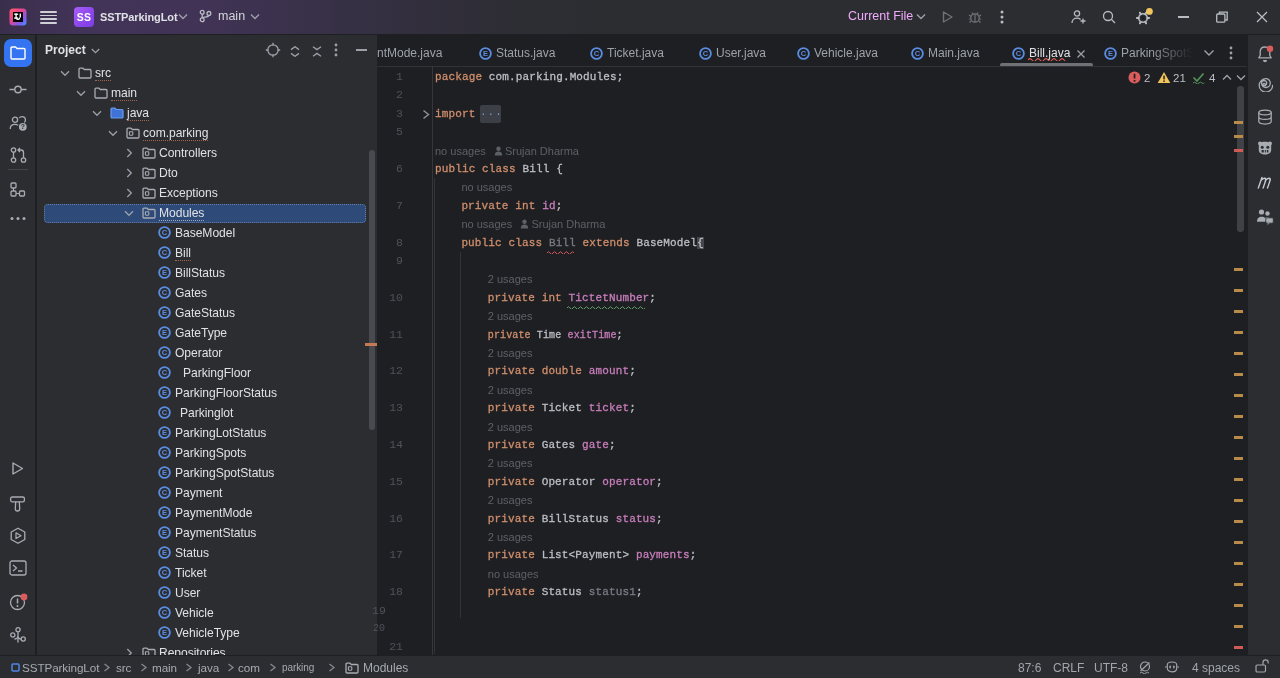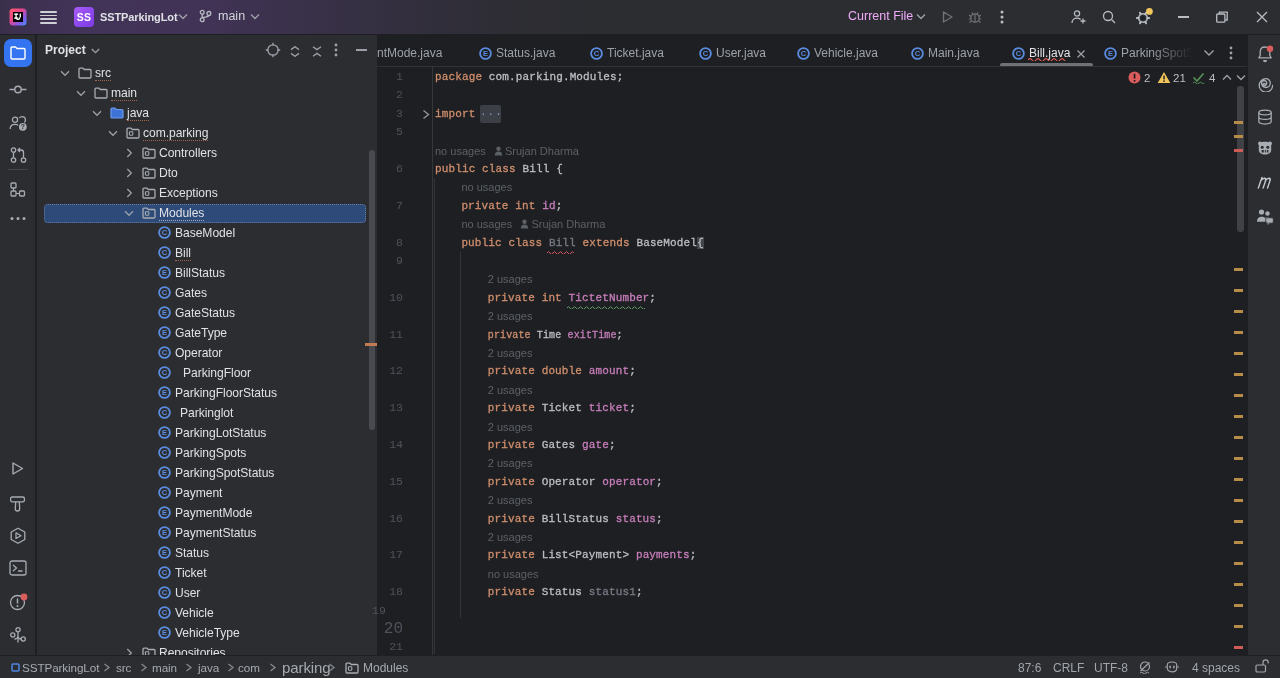--- a/index.html
+++ b/index.html
@@ -421,21 +421,21 @@
 <div class="abs mono" style="left:355px;top:289.8px;width:48px;height:16px;text-align:right;color:#4e525a;font-size:11.5px;line-height:16px">10</div>
 <div class="abs mono" style="left:355px;top:326.6px;width:48px;height:16px;text-align:right;color:#4e525a;font-size:11.5px;line-height:16px">11</div>
 <div class="abs mono" style="left:355px;top:363.4px;width:48px;height:16px;text-align:right;color:#4e525a;font-size:11.5px;line-height:16px">12</div>
 <div class="abs mono" style="left:355px;top:400.2px;width:48px;height:16px;text-align:right;color:#4e525a;font-size:11.5px;line-height:16px">13</div>
 <div class="abs mono" style="left:355px;top:437.0px;width:48px;height:16px;text-align:right;color:#4e525a;font-size:11.5px;line-height:16px">14</div>
 <div class="abs mono" style="left:355px;top:473.8px;width:48px;height:16px;text-align:right;color:#4e525a;font-size:11.5px;line-height:16px">15</div>
 <div class="abs mono" style="left:355px;top:510.6px;width:48px;height:16px;text-align:right;color:#4e525a;font-size:11.5px;line-height:16px">16</div>
 <div class="abs mono" style="left:355px;top:547.4px;width:48px;height:16px;text-align:right;color:#4e525a;font-size:11.5px;line-height:16px">17</div>
 <div class="abs mono" style="left:355px;top:584.2px;width:48px;height:16px;text-align:right;color:#4e525a;font-size:11.5px;line-height:16px">18</div>
 <div class="abs mono" style="left:355px;top:602.6px;width:48px;height:16px;text-align:center;color:#4e525a;font-size:11.5px;line-height:16px">19</div>
-<div class="abs mono" style="left:355px;top:621.0px;width:48px;height:16px;text-align:right;color:#4e525a;font-size:16px;line-height:16px">20</div>
+<div class="abs mono" style="left:355px;top:621.0px;width:48px;height:16px;text-align:center;color:#4e525a;font-size:10px;line-height:16px">20</div>
 <div class="abs mono" style="left:355px;top:639.4px;width:48px;height:16px;text-align:right;color:#4e525a;font-size:11.5px;line-height:16px">21</div>
 <div class="abs" style="left:432px;top:66px;width:1px;height:589px;background:#35373b"></div>
 <svg class="abs" style="left:422px;top:108.8px" width="8" height="11" viewBox="0 0 8 11" fill="none">
       <path d="M1.5 1.5 L6.5 5.5 L1.5 9.5" stroke="#8f939a" stroke-width="1.4"></path>
     </svg>
 <div class="abs" style="left:434px;top:178px;width:1px;height:476px;background:#313438"></div>
 <div class="abs" style="left:460px;top:252px;width:1px;height:366px;background:#313438"></div>
 <div class="abs mono code" style="left:435.0px;top:69.0px;height:16px;font-size:11px;line-height:16px;letter-spacing:0.13px;white-space:pre"><span class="kw">package</span><span class="pl"> com.parking.Modules;</span></div>
 <div class="abs mono code" style="left:435.0px;top:105.8px;height:16px;font-size:11px;line-height:16px;letter-spacing:0.13px;white-space:pre"><span class="kw">import</span></div>
 <div class="abs mono" style="left:480px;top:105px;width:21px;height:18px;background:#3c3f45;border-radius:2px;color:#7d9cc6;font-size:11px;line-height:15px;text-align:center;letter-spacing:1px">...</div>
@@ -563,21 +563,21 @@
     </svg>
 <div class="abs" style="left:0;top:655px;width:1280px;height:23px;background:#2b2d30;border-top:1px solid #1e1f22"></div>
 <svg class="abs" style="left:11px;top:663px" width="9" height="9" viewBox="0 0 9 9" fill="none">
       <rect x="1" y="1" width="7" height="7" rx="1" stroke="#4f86e3" stroke-width="1.5"></rect>
     </svg>
 <div class="abs" style="left:22px;top:661px;height:14px;font-size:11.7px;letter-spacing:-0.1px;color:#a6aab1;line-height:14px">SSTParkingLot</div>
 <div class="abs" style="left:116px;top:661px;height:14px;font-size:11.7px;letter-spacing:-0.1px;color:#a6aab1;line-height:14px">src</div>
 <div class="abs" style="left:152px;top:661px;height:14px;font-size:11.7px;letter-spacing:-0.1px;color:#a6aab1;line-height:14px">main</div>
 <div class="abs" style="left:198px;top:661px;height:14px;font-size:11.7px;letter-spacing:-0.1px;color:#a6aab1;line-height:14px">java</div>
 <div class="abs" style="left:238px;top:661px;height:14px;font-size:11.7px;letter-spacing:-0.1px;color:#a6aab1;line-height:14px">com</div>
-<div class="abs" style="left:282px;top:661px;height:14px;font-size:15px;letter-spacing:-0.1px;color:#a6aab1;line-height:14px">parking</div>
+<div class="abs" style="left:282px;top:661px;height:14px;font-size:10px;letter-spacing:-0.1px;color:#a6aab1;line-height:14px">parking</div>
 <svg class="abs" style="left:103px;top:663px" width="8" height="9" viewBox="0 0 8 9" fill="none">
       <path d="M1.5 1 L6 4.5 L1.5 8" stroke="#85898f" stroke-width="1.3"></path>
     </svg>
 <svg class="abs" style="left:140px;top:663px" width="8" height="9" viewBox="0 0 8 9" fill="none">
       <path d="M1.5 1 L6 4.5 L1.5 8" stroke="#85898f" stroke-width="1.3"></path>
     </svg>
 <svg class="abs" style="left:185px;top:663px" width="8" height="9" viewBox="0 0 8 9" fill="none">
       <path d="M1.5 1 L6 4.5 L1.5 8" stroke="#85898f" stroke-width="1.3"></path>
     </svg>
 <svg class="abs" style="left:227px;top:663px" width="8" height="9" viewBox="0 0 8 9" fill="none">

